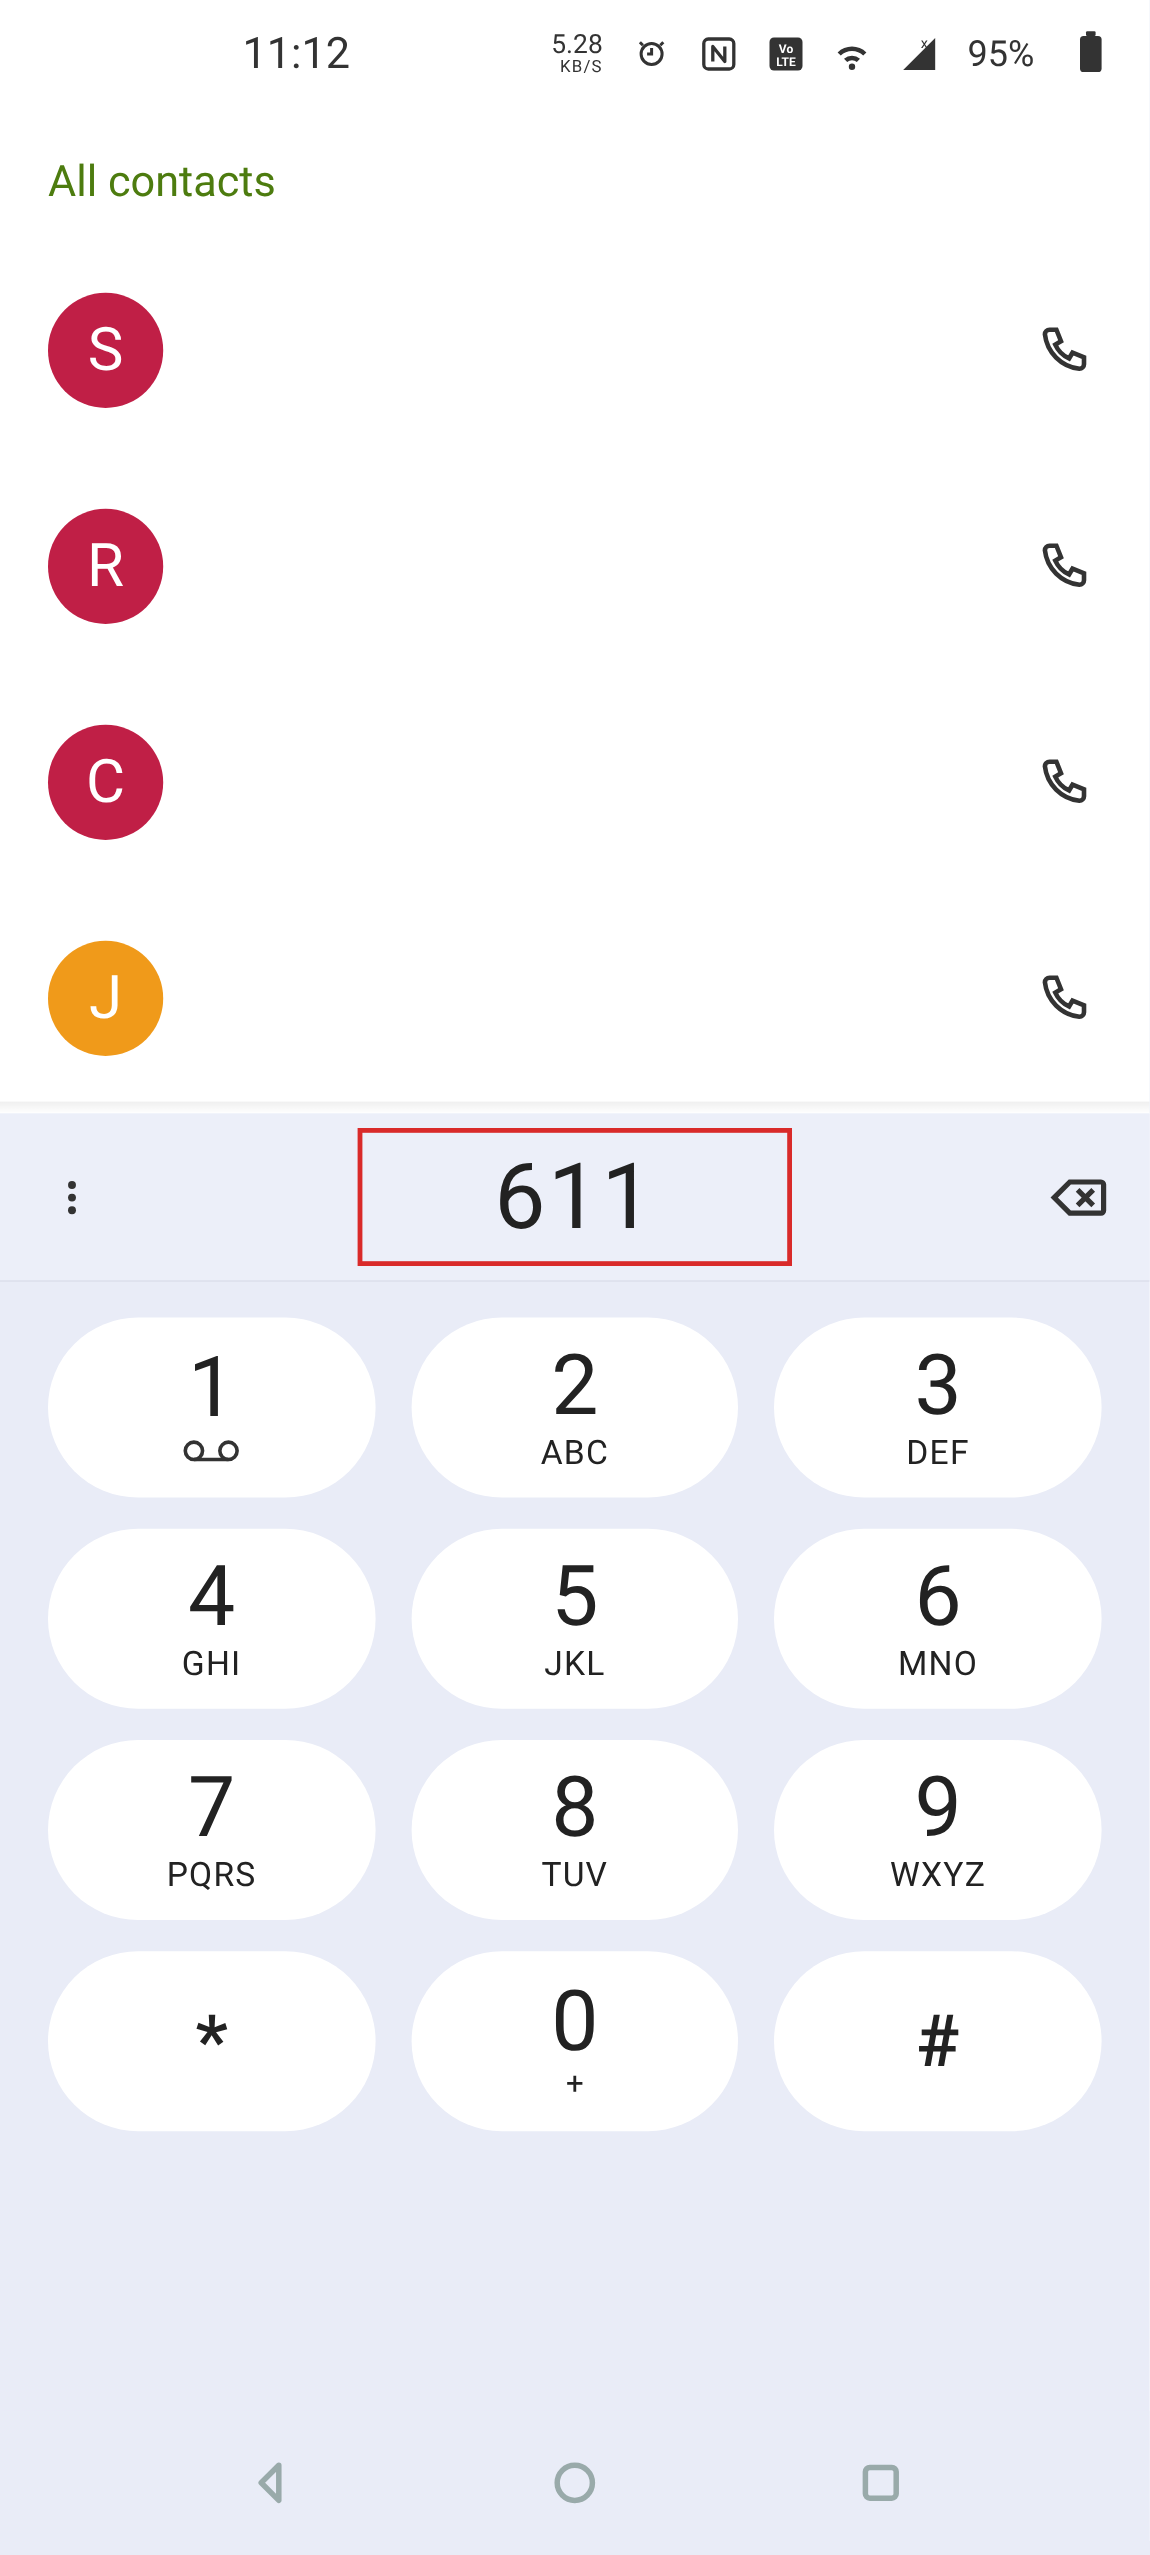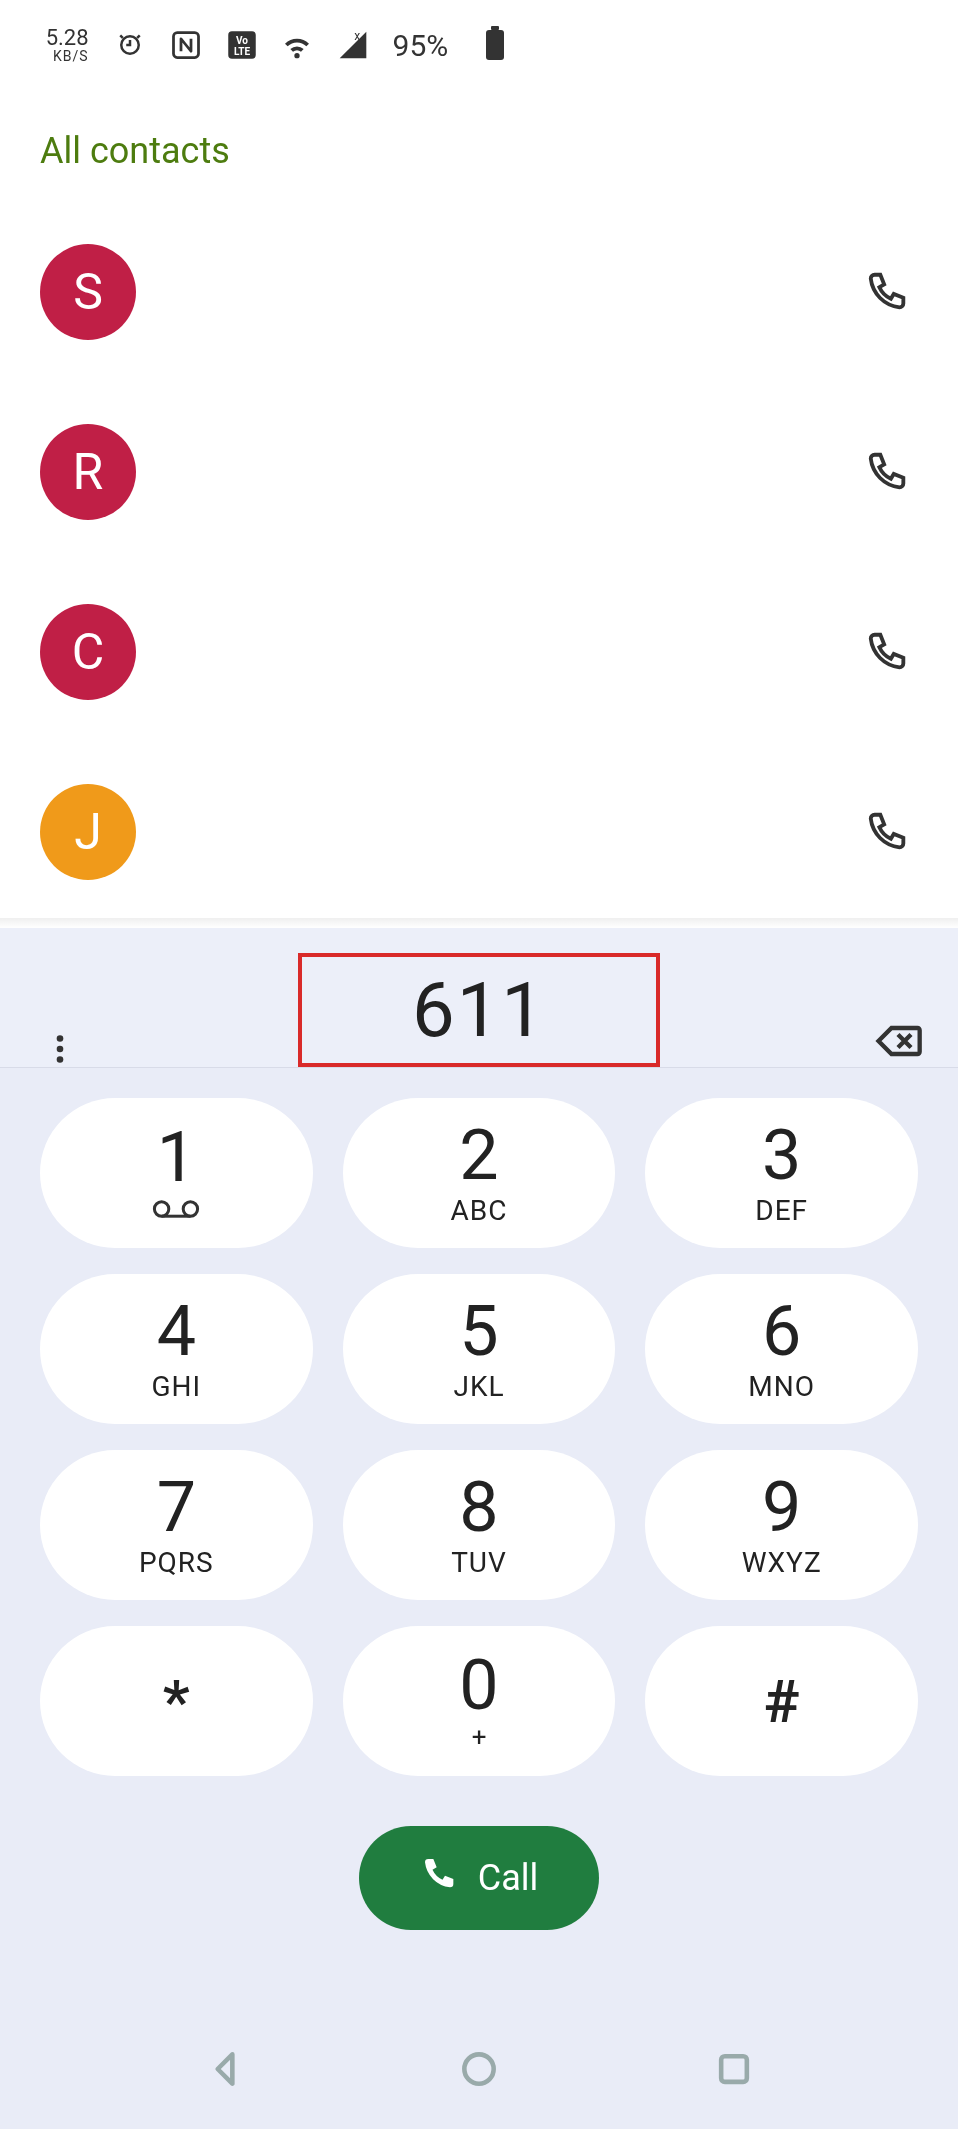--- a/index.html
+++ b/index.html
@@ -67,21 +67,21 @@
     left:0; right:0;
     top: 928px;
     bottom: 0;
     background: #e9ecf7;
     display:flex;
     flex-direction:column;
   }
   .dial-display {
     height: 140px;
     display:flex;
-    align-items:flex-end;
+    align-items:center;
     border-bottom: 1px solid #d8dbe8;
     background:#eceff9;
   }
   .dial-menu {
     width:120px; display:flex; align-items:center; justify-content:center;
   }
   .dial-number {
     flex:1;
     text-align:center;
     font-size: 76px;
@@ -133,20 +133,23 @@
     height:120px;
     display:flex; align-items:center; justify-content:space-evenly;
     background:#e9ecf7;
   }
   .nav-btn { width:60px; height:60px; display:flex; align-items:center; justify-content:center;}
 </style>
 </head>
 <body>
 
 <div class="status-bar">
+  <div class="status-left">
+    <span class="status-time">11:12</span>
+  </div>
   <div class="status-right">
     <span class="status-kbs">
       <div class="top">5.28</div>
       <div class="bot">KB/S</div>
     </span>
     <span class="status-icon">
       <svg viewBox="0 0 24 24" width="30" height="30" fill="#333">
           <path d="M12 4a8 8 0 108 8 8 8 0 00-8-8zm0 14a6 6 0 116-6 6 6 0 01-6 6zM4.9 3.5L3.5 4.9l2 2 1.4-1.4zm14.2 0l-2 2 1.4 1.4 2-2zM11 8h2v5h-4v-2h2z"></path>
         </svg>
     </span>
@@ -304,30 +307,20 @@
       <div class="key">
         <span class="digit">0</span>
         <span class="plus">+</span>
       </div>
       <div class="key">
         <span class="sym">#</span>
       </div>
     </div>
   </div>
 
-  <div class="call-row">
-    <div class="call-btn">
-      <span>
-        <svg viewBox="0 0 24 24" width="40" height="40" fill="#fff">
-            <path d="M5 3h3l2 5-2.5 1.5a12 12 0 006 6L15 13l5 2v3a2 2 0 01-2 2A17 17 0 013 5a2 2 0 012-2z"></path>
-          </svg>
-      </span>
-      <span>Call</span>
-    </div>
-  </div>
 
   <div class="navbar">
     <div class="nav-btn">
       <svg viewBox="0 0 24 24" width="44" height="44" fill="none" stroke="#9aa" stroke-width="2.5">
           <path d="M16 4L8 12l8 8z" stroke-linejoin="round"></path>
         </svg>
     </div>
     <div class="nav-btn">
       <svg viewBox="0 0 24 24" width="44" height="44" fill="none" stroke="#9aa" stroke-width="2.5">
           <circle cx="12" cy="12" r="8"></circle>

